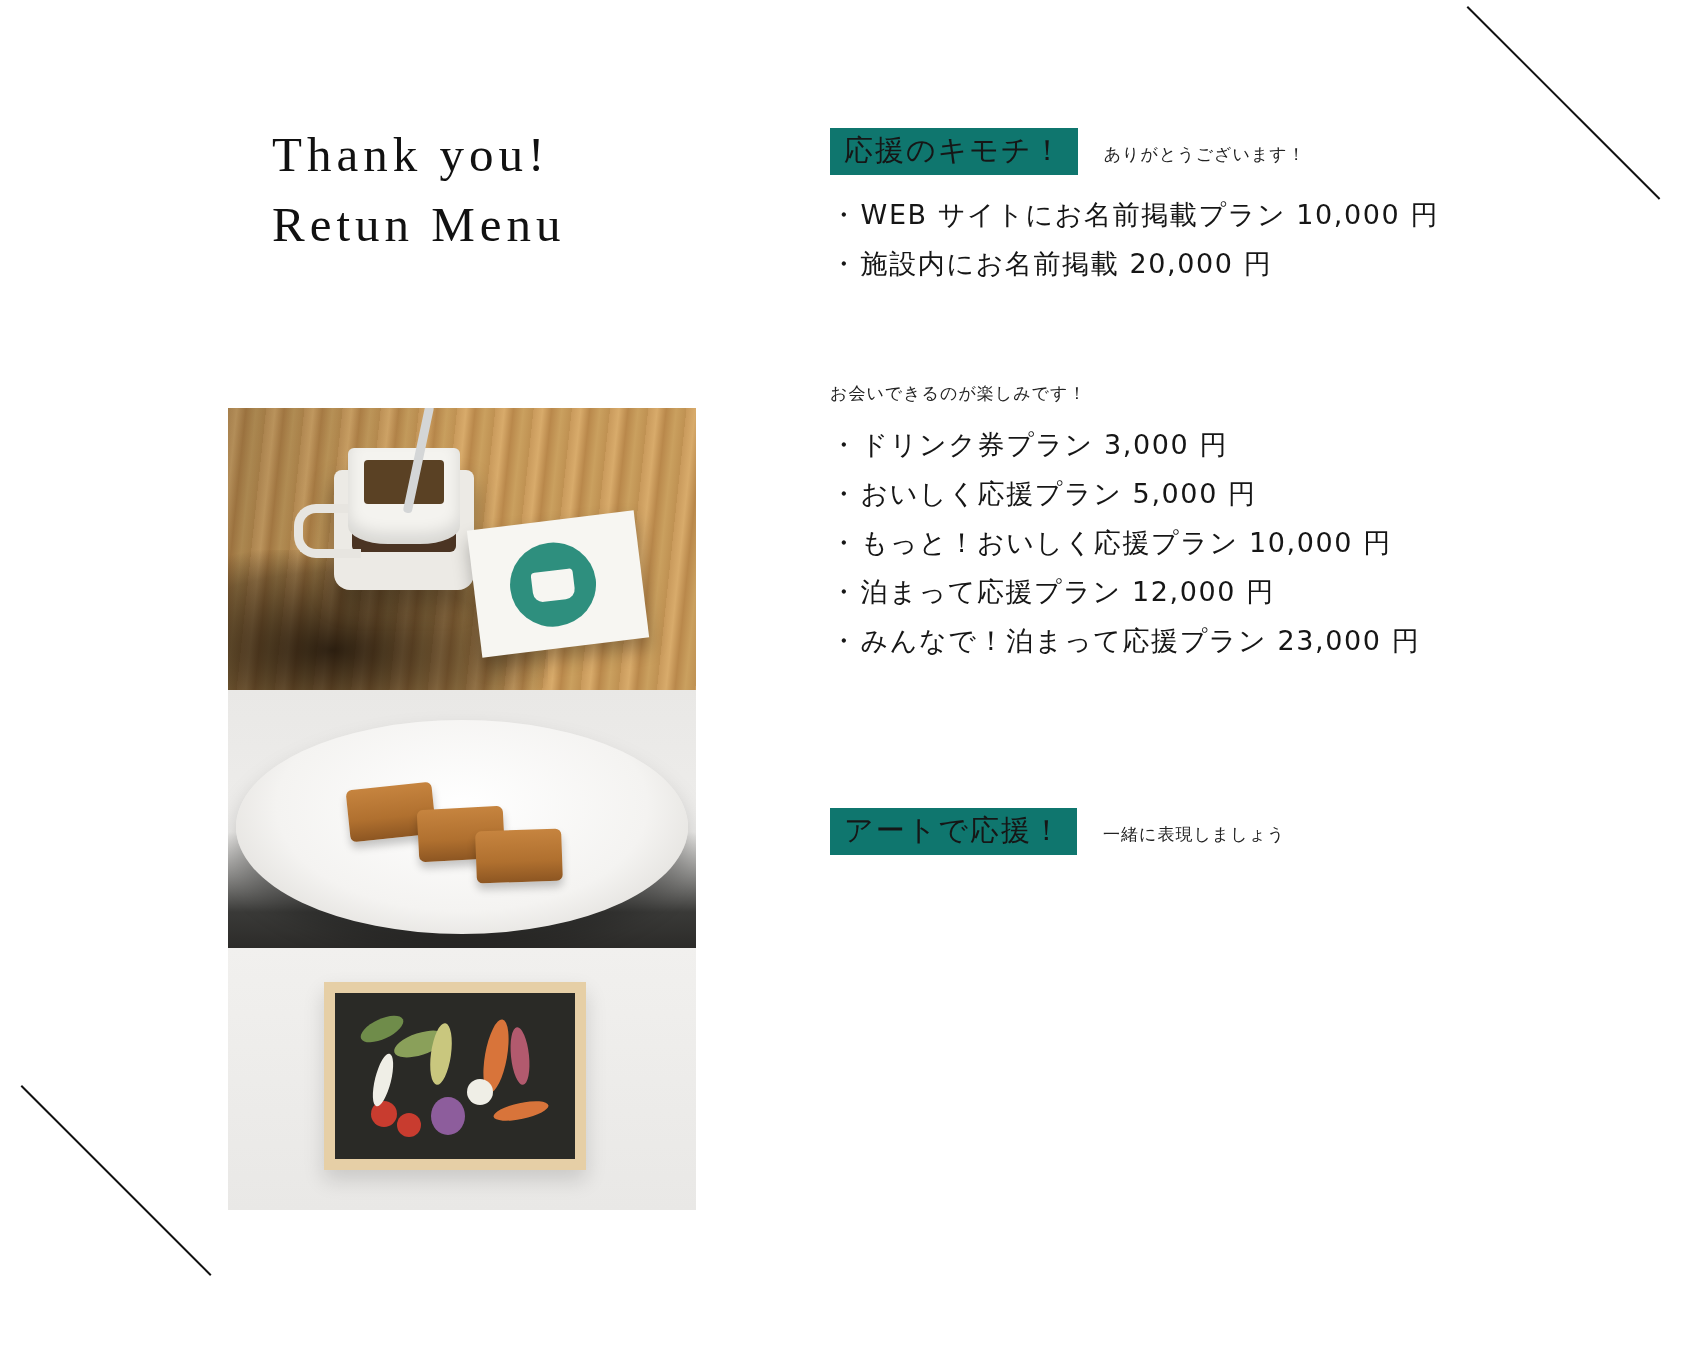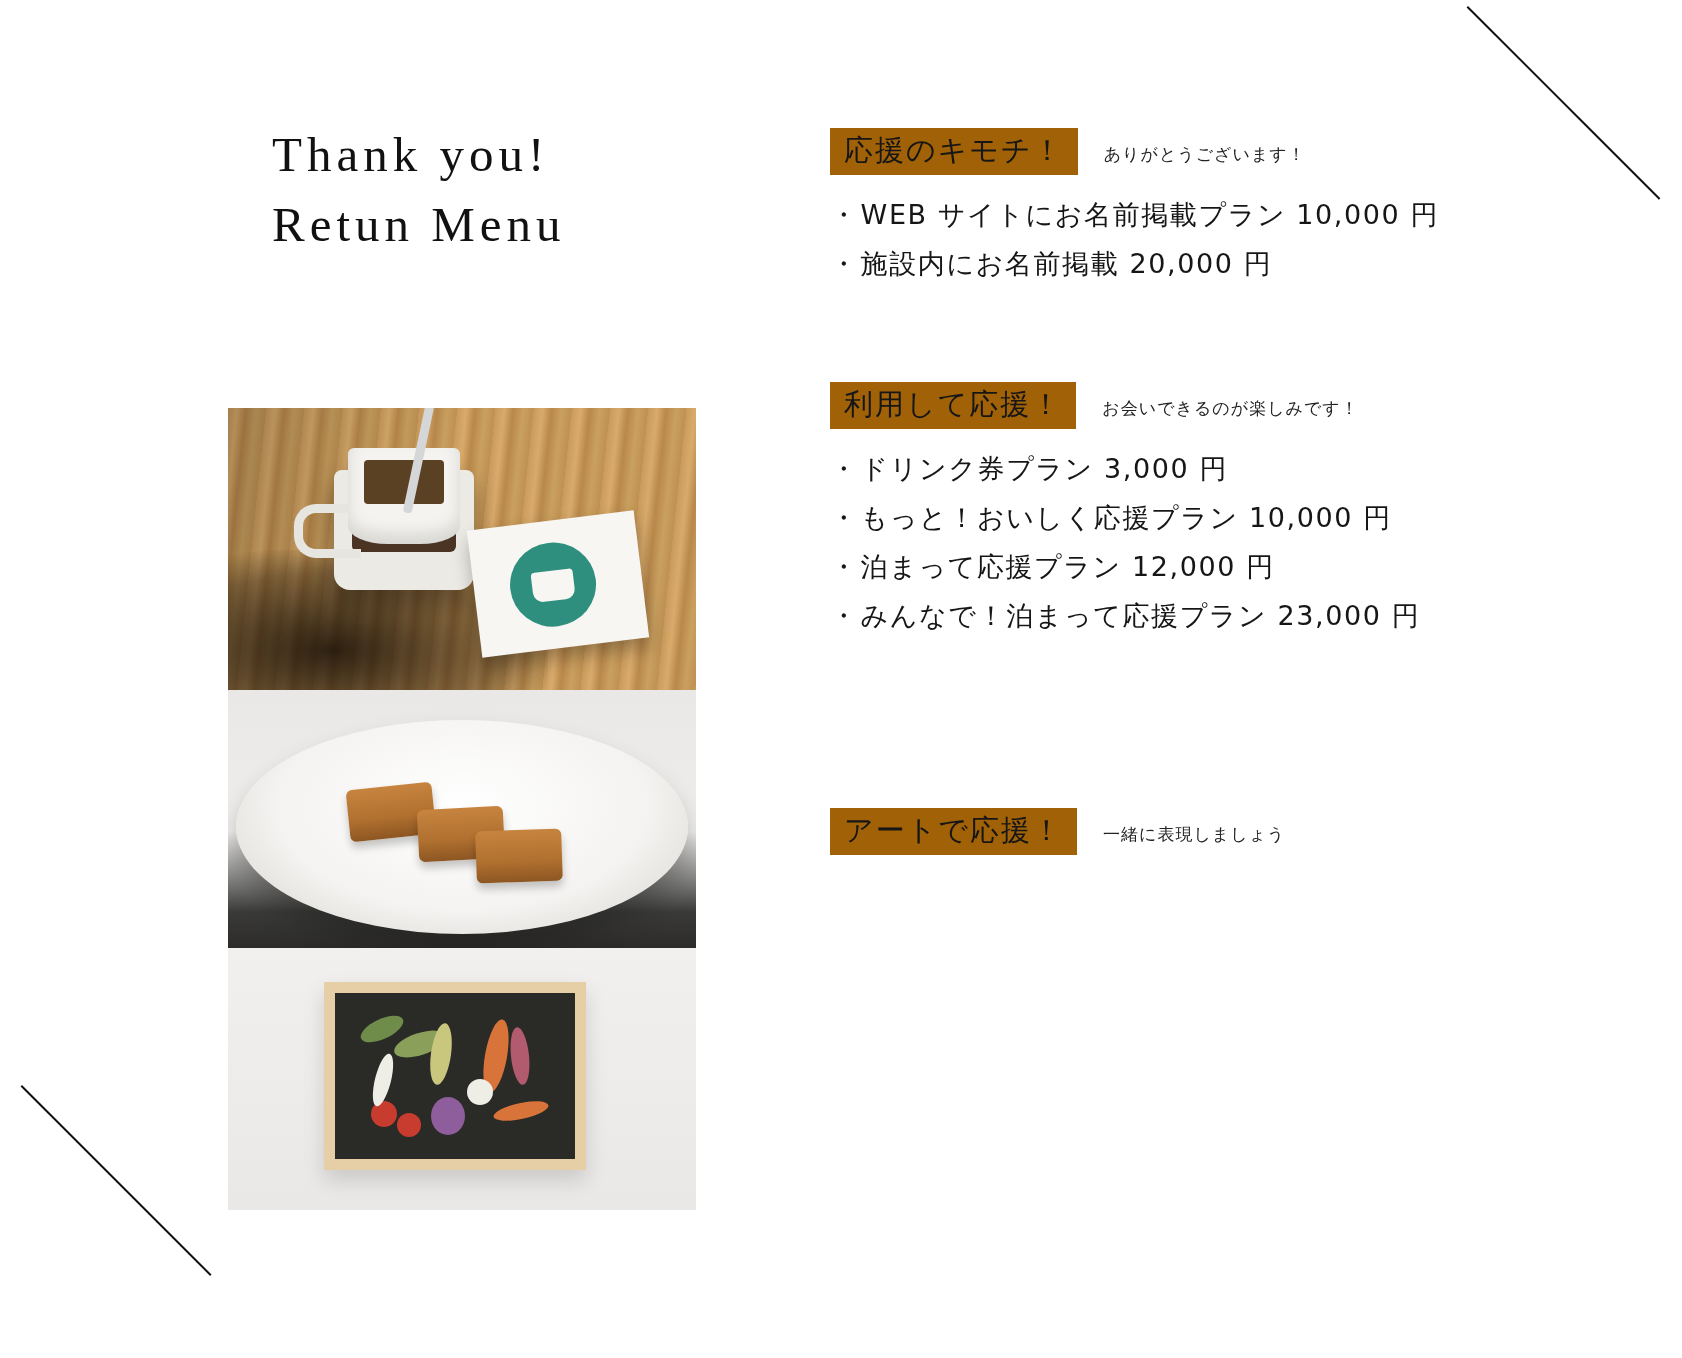--- a/index.html
+++ b/index.html
@@ -229,21 +229,21 @@
   .sec-2 { top: 382px; }
   .sec-3 { top: 808px; }
 
   .sec-head {
     display: flex;
     align-items: baseline;
     gap: 26px;
   }
   .sec-title {
     display: inline-block;
-    background: #a16207;
+    background: #0f766e;
     padding: 6px 14px 8px 14px;
     font-family: "DejaVu Sans", "Liberation Sans", sans-serif;
     font-size: 29px;
     letter-spacing: 2px;
     color: #161616;
     line-height: 1.15;
     white-space: nowrap;
   }
   .sec-note {
     font-family: Liberation Mono, monospace;
@@ -335,25 +335,25 @@
       <span class="sec-note">ありがとうございます！</span>
     </div>
     <ul class="sec-list">
       <li>WEB サイトにお名前掲載プラン 10,000 円</li>
       <li>施設内にお名前掲載 20,000 円</li>
     </ul>
   </div>
 
   <div class="section sec-2">
     <div class="sec-head">
-      <span class="sec-title">利用して応援！</span>
       <span class="sec-note">お会いできるのが楽しみです！</span>
     </div>
     <ul class="sec-list">
       <li>ドリンク券プラン 3,000 円</li>
+      <li>おいしく応援プラン 5,000 円</li>
       <li>もっと！おいしく応援プラン 10,000 円</li>
       <li>泊まって応援プラン 12,000 円</li>
       <li>みんなで！泊まって応援プラン 23,000 円</li>
     </ul>
   </div>
 
   <div class="section sec-3">
     <div class="sec-head">
       <span class="sec-title">アートで応援！</span>
       <span class="sec-note">一緒に表現しましょう</span>

